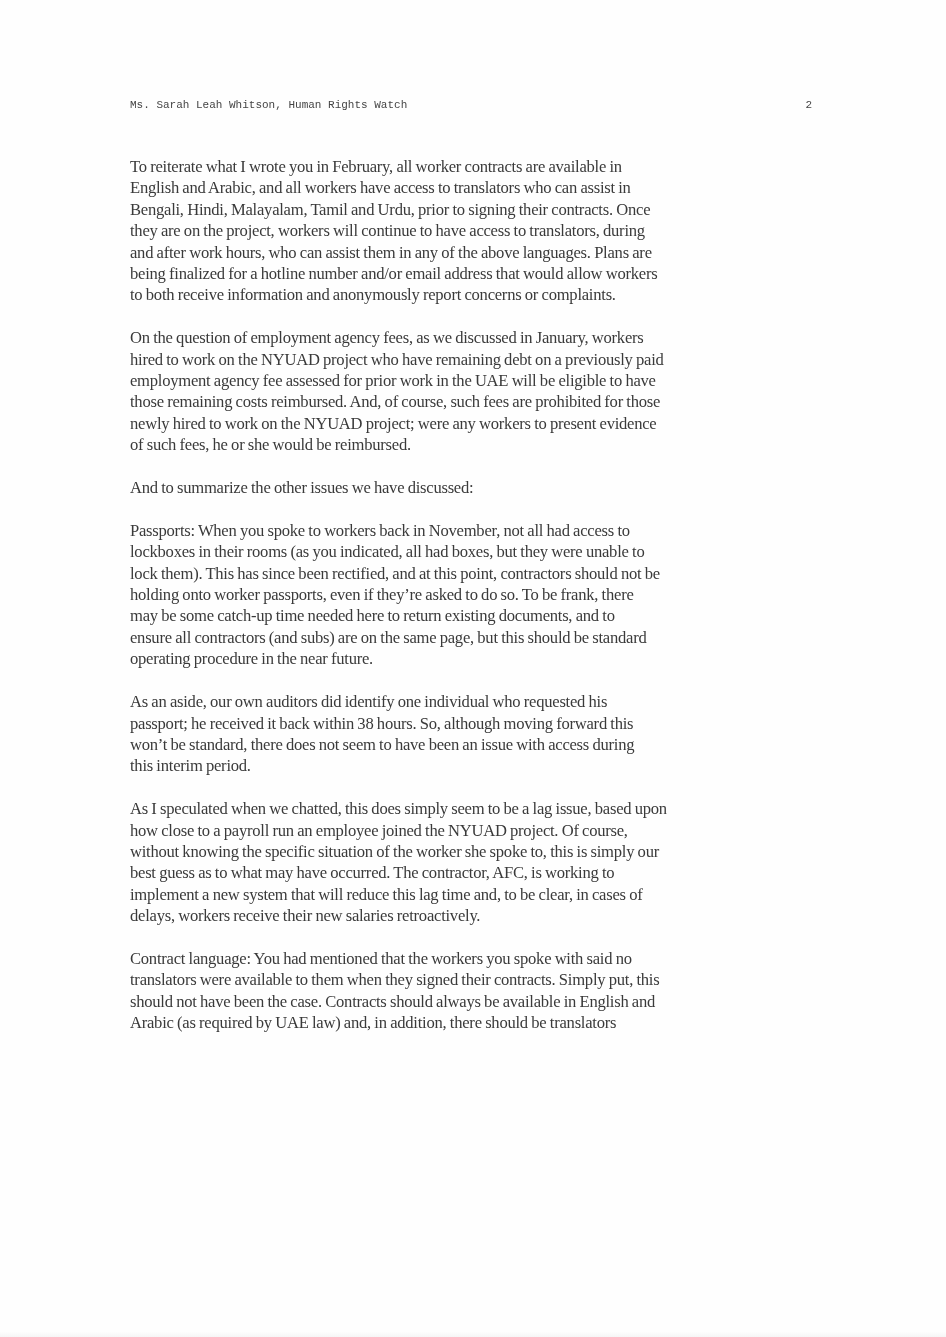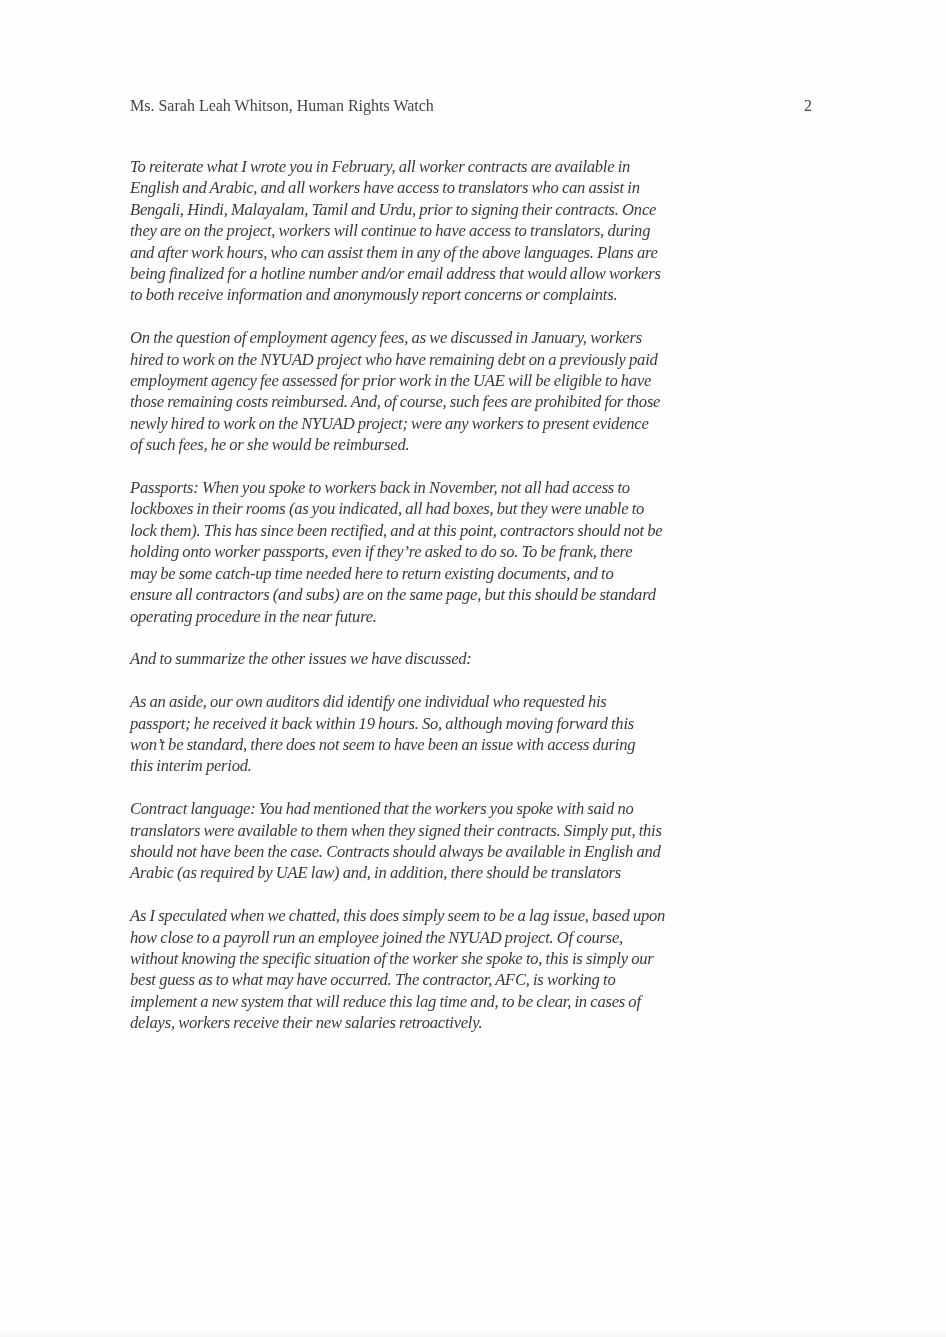--- a/index.html
+++ b/index.html
@@ -21,40 +21,40 @@
       top: 0;
       width: 946px;
       height: 1337px;
       background: #fefefe;
     }
     .header {
       position: absolute;
       left: 130px;
       top: 97px;
       width: 690px;
-      font-size: 16px;
+      font-size: 11px;
       line-height: 17px;
       color: #444;
+      font-family: Liberation Mono, monospace;
     }
     .header .page-number {
       position: absolute;
       right: 8px;
       top: 0;
     }
     .body-text {
       position: absolute;
       left: 130px;
       top: 156px;
       width: 690px;
       font-size: 16.6px;
       line-height: 21.4px;
       color: #3a3a3a;
       letter-spacing: -0.25px;
       word-spacing: -0.5px;
-      font-style: italic;
     }
     .body-text p {
       margin: 0 0 21.4px 0;
       white-space: pre-line;
     }
     .footer-smudge {
       position: absolute;
       bottom: 0;
       left: 0;
       width: 946px;
@@ -78,38 +78,38 @@
 they are on the project, workers will continue to have access to translators, during
 and after work hours, who can assist them in any of the above languages.  Plans are
 being finalized for a hotline number and/or email address that would allow workers
 to both receive information and anonymously report concerns or complaints.</p>
     <p>On the question of employment agency fees, as we discussed in January, workers
 hired to work on the NYUAD project who have remaining debt on a previously paid
 employment agency fee assessed for prior work in the UAE will be eligible to have
 those remaining costs reimbursed.  And, of course, such fees are prohibited for those
 newly hired to work on the NYUAD project; were any workers to present evidence
 of such fees, he or she would be reimbursed.</p>
+    <p>And to summarize the other issues we have discussed:</p>
     <p>Passports: When you spoke to workers back in November, not all had access to
 lockboxes in their rooms (as you indicated, all had boxes, but they were unable to
 lock them). This has since been rectified, and at this point, contractors should not be
 holding onto worker passports, even if they’re asked to do so. To be frank, there
 may be some catch-up time needed here to return existing documents, and to
 ensure all contractors (and subs) are on the same page, but this should be standard
 operating procedure in the near future.</p>
-    <p>And to summarize the other issues we have discussed:</p>
     <p>As an aside, our own auditors did identify one individual who requested his
-passport; he received it back within 19 hours.  So, although moving forward this
+passport; he received it back within 38 hours.  So, although moving forward this
 won’t be standard, there does not seem to have been an issue with access during
 this interim period.</p>
-    <p>Contract language: You had mentioned that the workers you spoke with said no
-translators were available to them when they signed their contracts. Simply put, this
-should not have been the case. Contracts should always be available in English and
-Arabic (as required by UAE law) and, in addition, there should be translators</p>
     <p>As I speculated when we chatted, this does simply seem to be a lag issue, based upon
 how close to a payroll run an employee joined the NYUAD project.  Of course,
 without knowing the specific situation of the worker she spoke to, this is simply our
 best guess as to what may have occurred. The contractor, AFC, is working to
 implement a new system that will reduce this lag time and, to be clear, in cases of
 delays, workers receive their new salaries retroactively.</p>
+    <p>Contract language: You had mentioned that the workers you spoke with said no
+translators were available to them when they signed their contracts. Simply put, this
+should not have been the case. Contracts should always be available in English and
+Arabic (as required by UAE law) and, in addition, there should be translators</p>
   </div>
 
   <div class="footer-smudge"></div>
 </div>
 
 </body></html>

